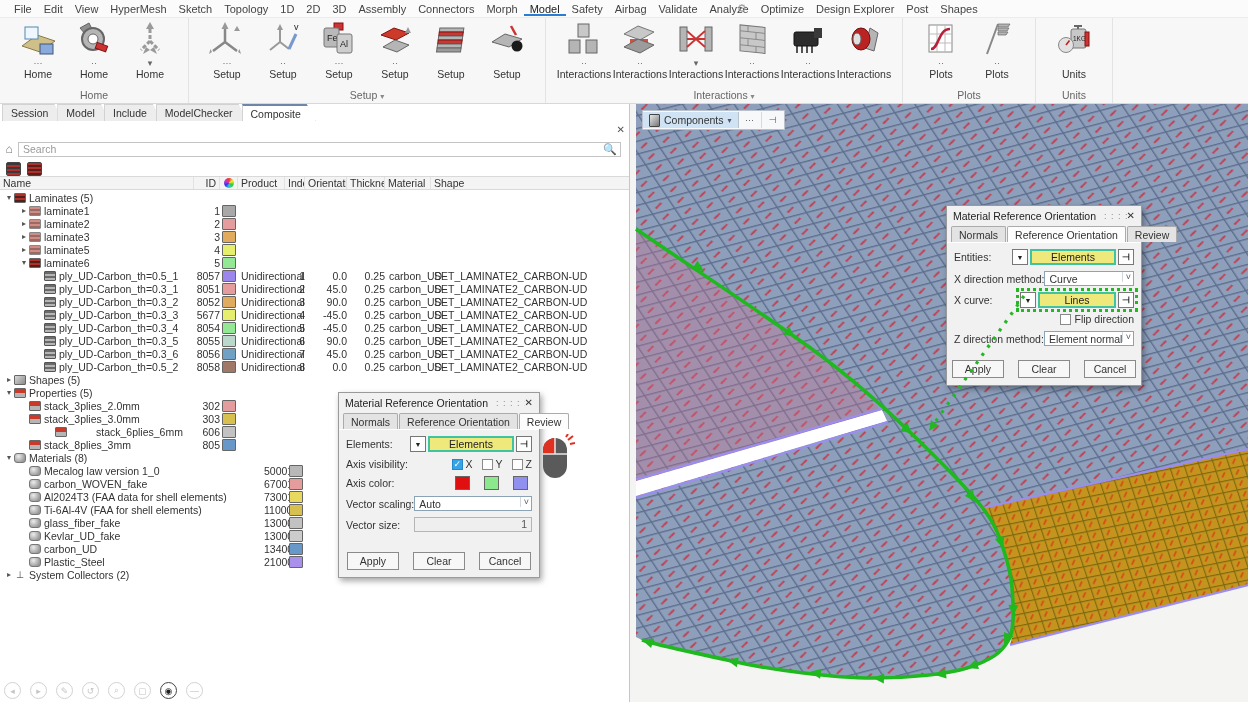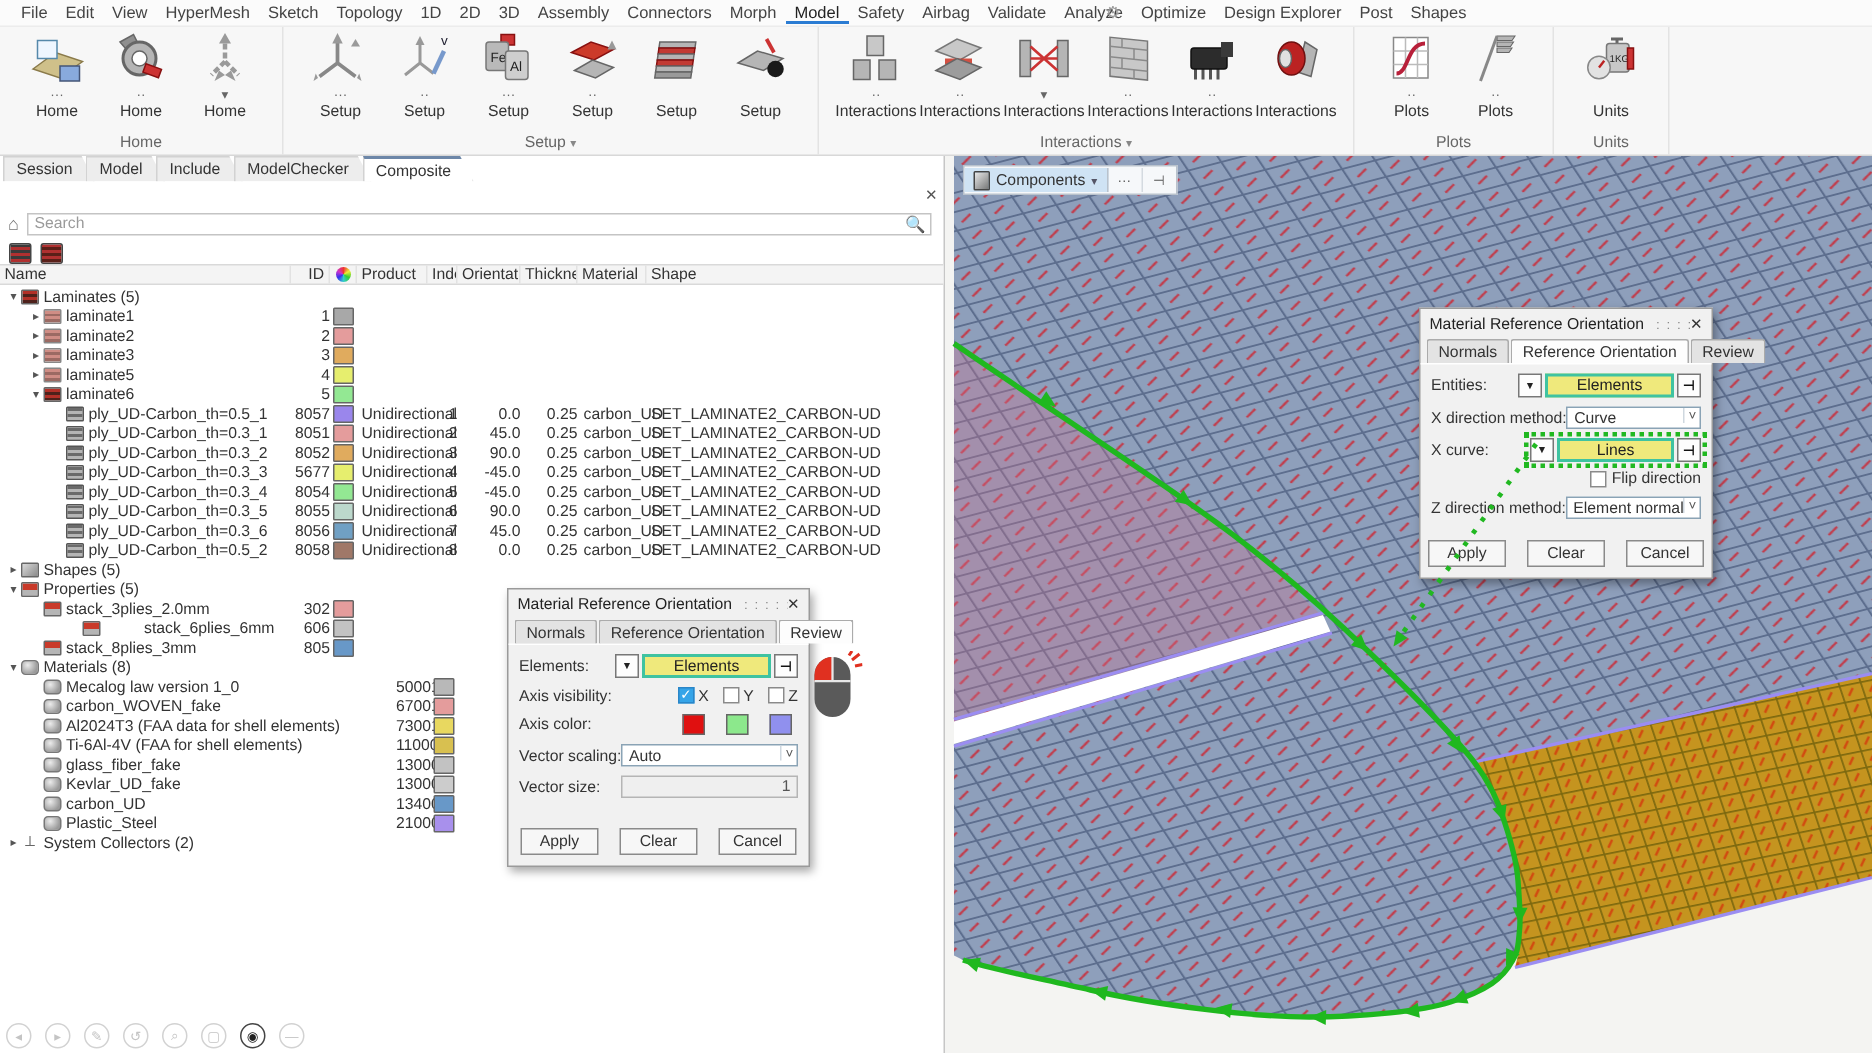--- a/index.html
+++ b/index.html
@@ -803,20 +803,37 @@
             <i class="sw" style="background: rgb(228, 156, 156);"></i>
           </span>
           <span class="c-prod"></span>
           <span class="c-idx"></span>
           <span class="c-ori"></span>
           <span class="c-thk"></span>
           <span class="c-mat"></span>
           <span class="c-shp"></span>
         </div>
 
+        <div class="tr">
+          <span class="c-name" style="padding-left: 19px;">
+            <span class="arrow"></span>
+            <span class="ti ti-properties"></span>
+            <span class="nm">stack_3plies_3.0mm</span>
+          </span>
+          <span class="c-id">303</span>
+          <span class="c-sw">
+            <i class="sw" style="background: rgb(216, 192, 80);"></i>
+          </span>
+          <span class="c-prod"></span>
+          <span class="c-idx"></span>
+          <span class="c-ori"></span>
+          <span class="c-thk"></span>
+          <span class="c-mat"></span>
+          <span class="c-shp"></span>
+        </div>
 
 
         <div class="tr">
           <span class="c-name" style="padding-left: 19px; gap: 26px;">
             <span class="arrow"></span>
             <span class="ti ti-properties"></span>
             <span class="nm">stack_6plies_6mm</span>
           </span>
           <span class="c-id">606</span>
           <span class="c-sw">

